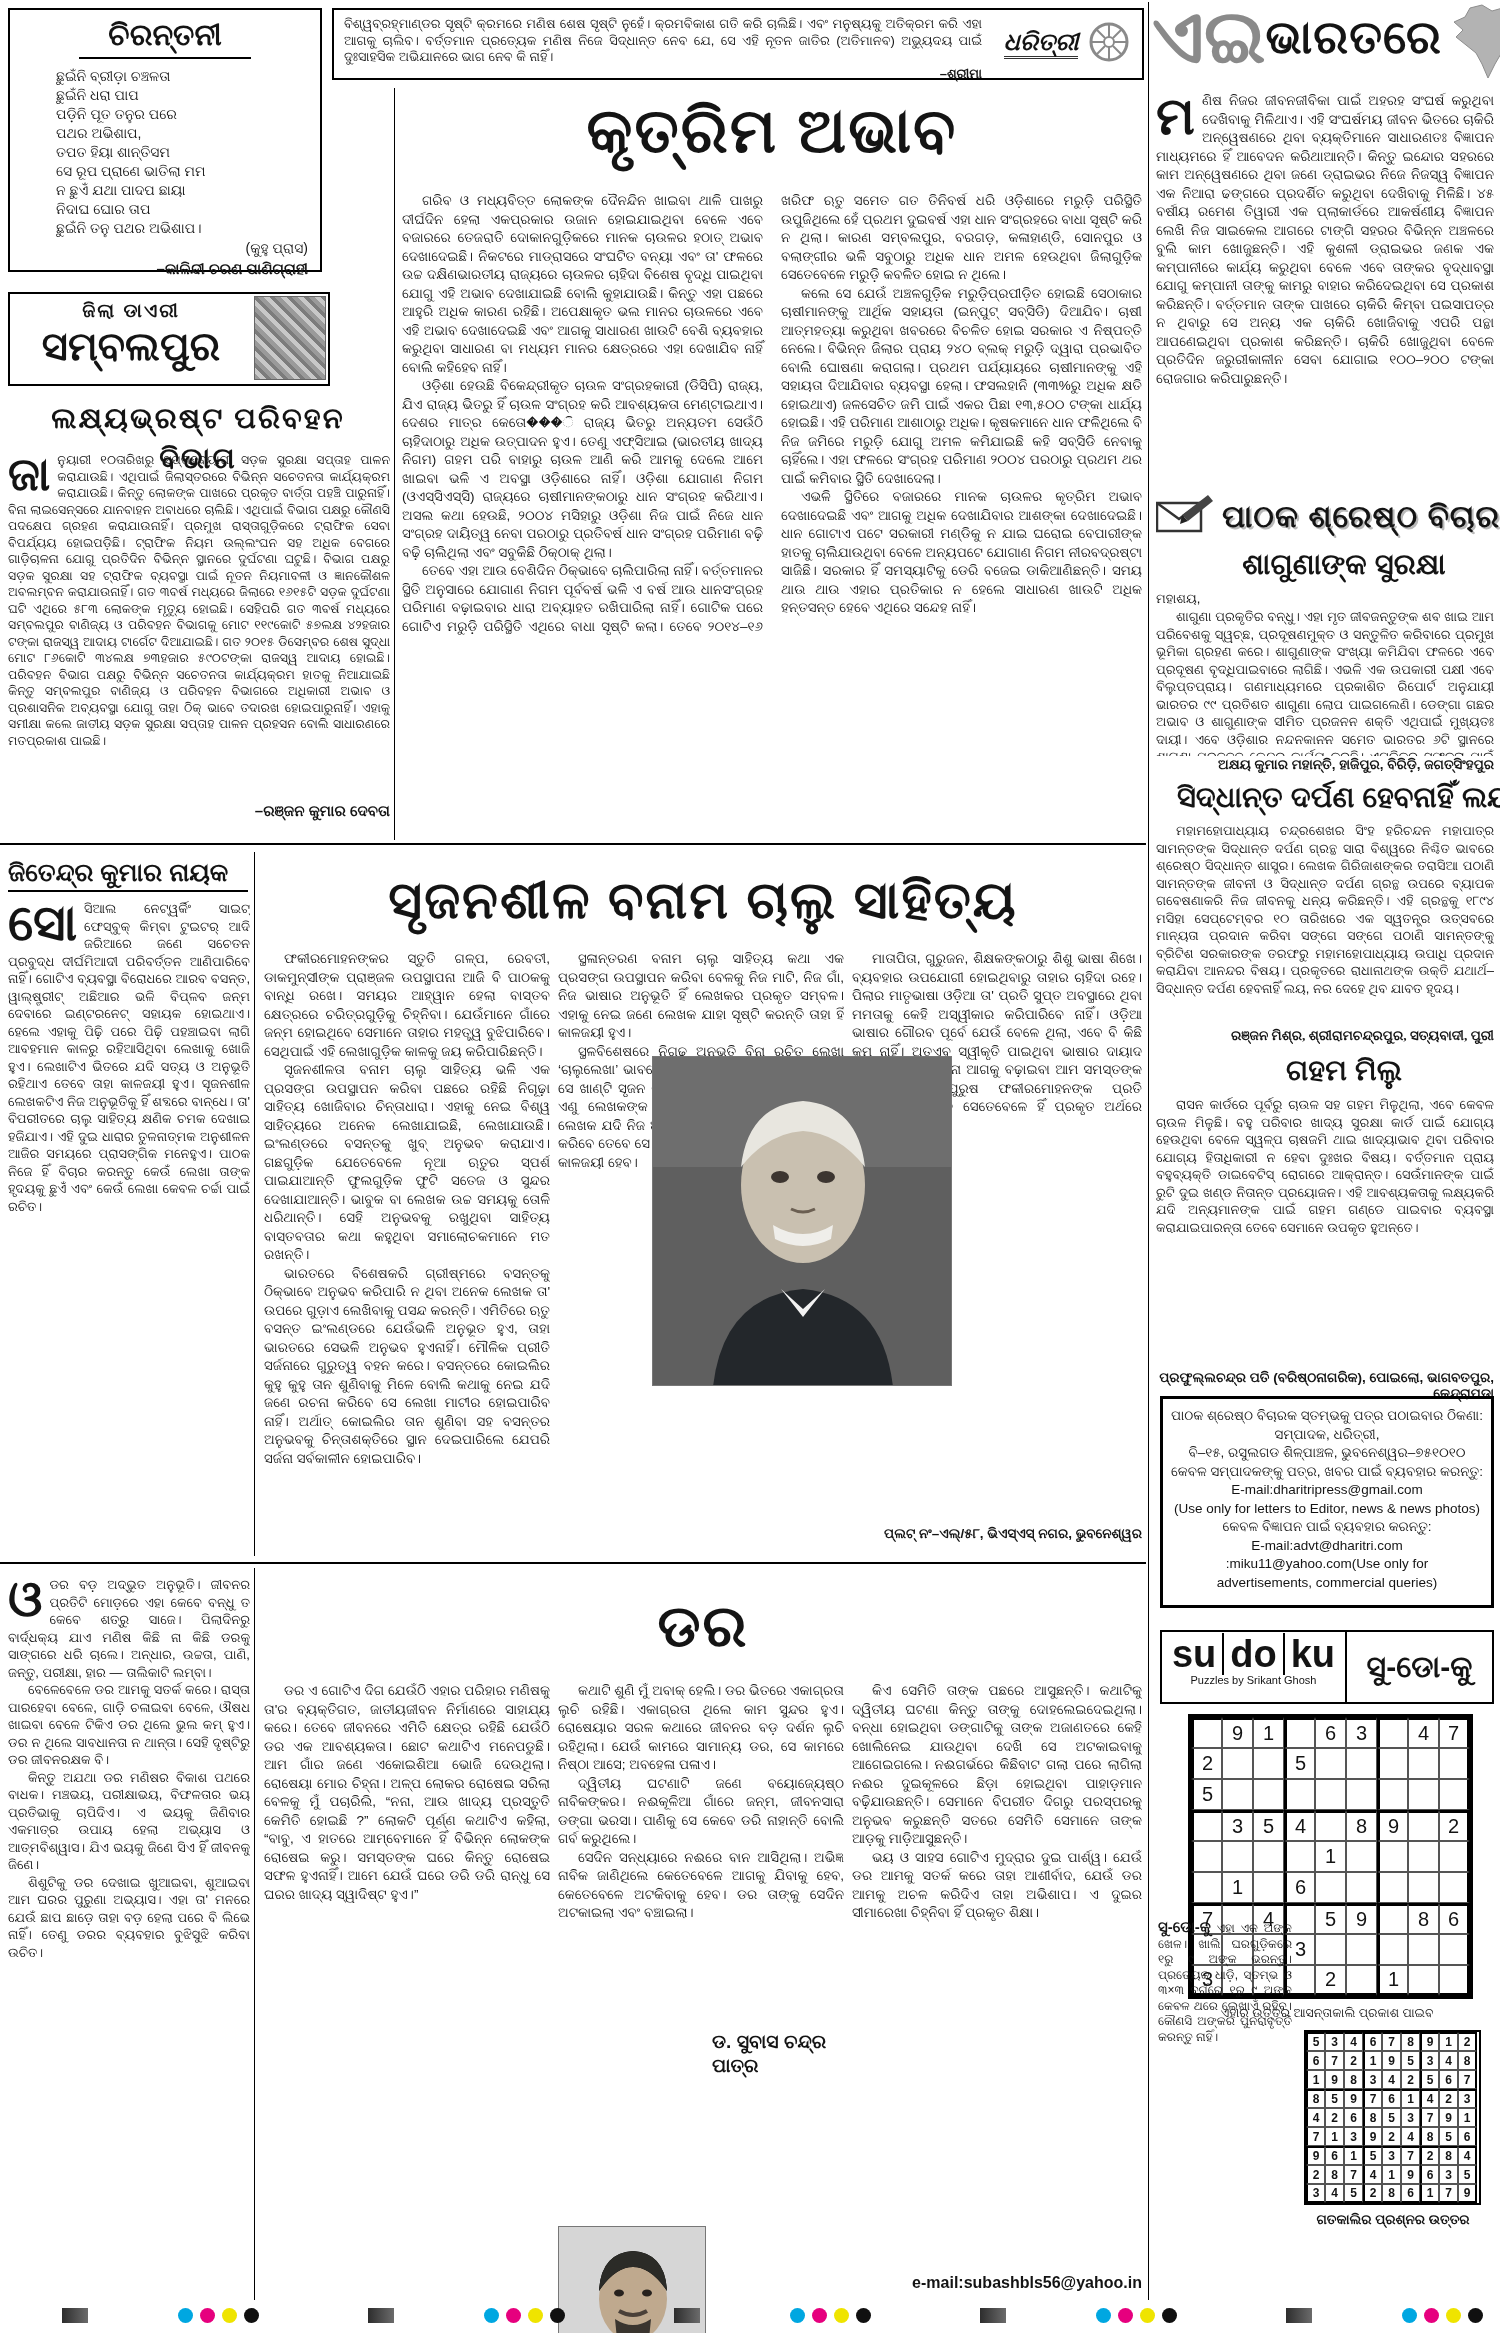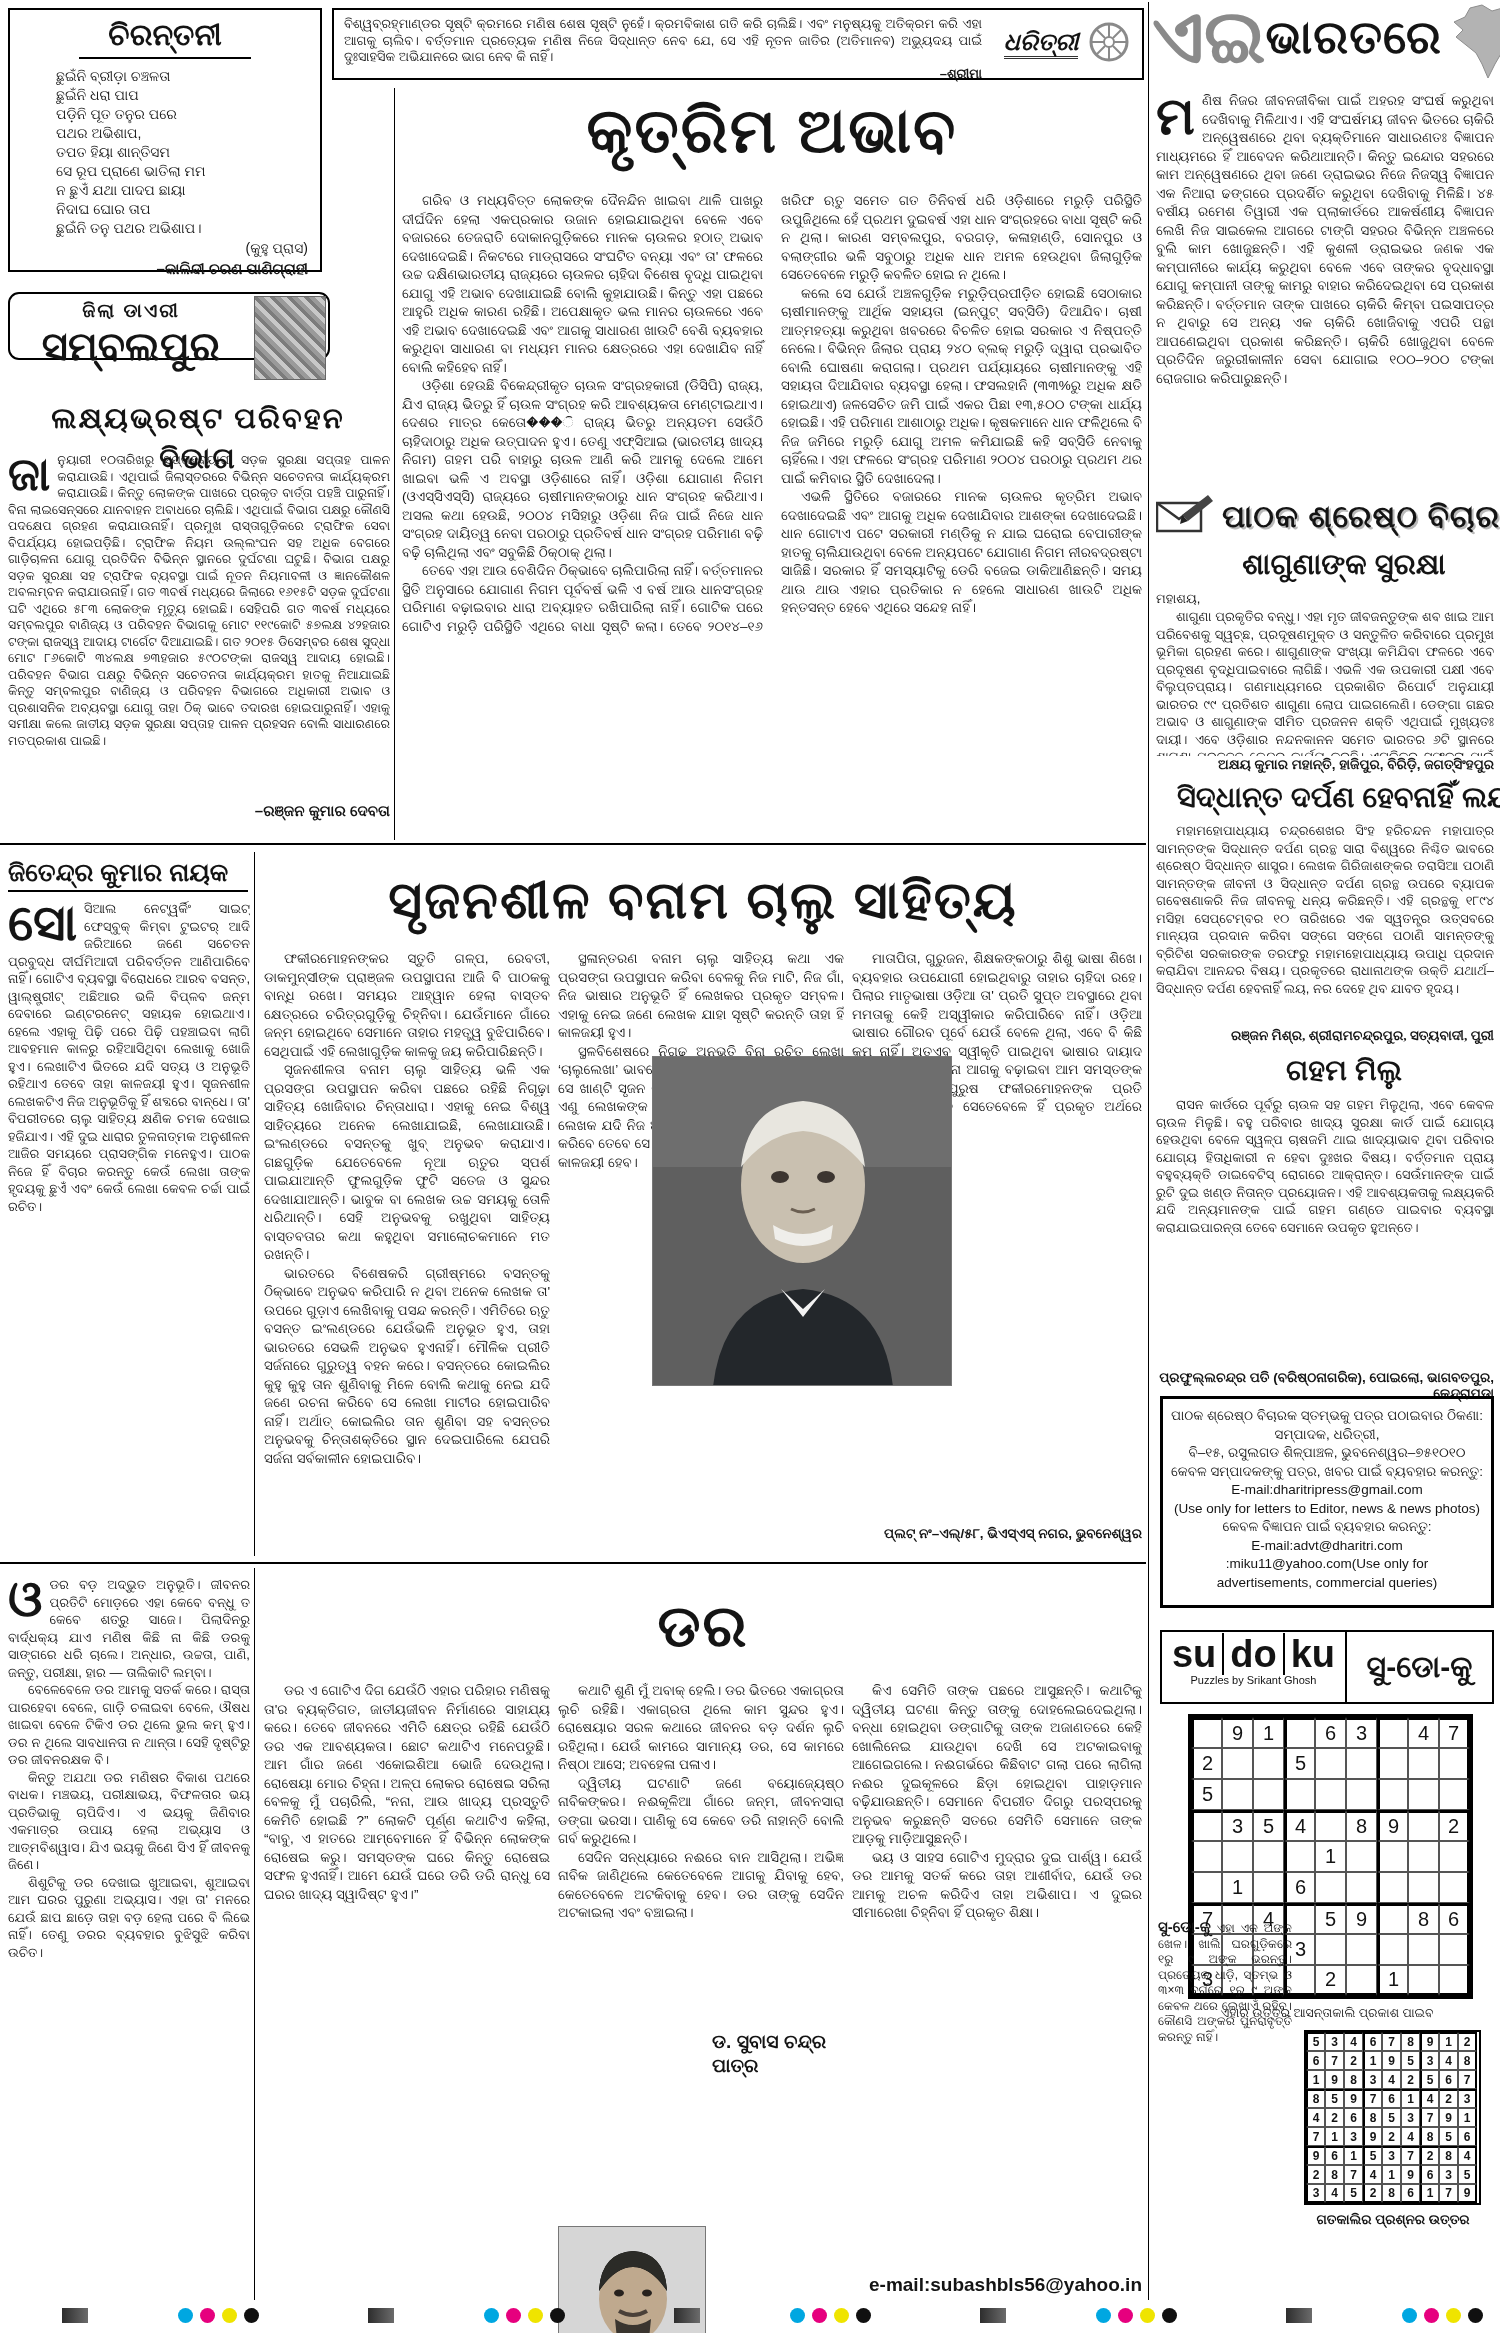--- a/index.html
+++ b/index.html
@@ -84,21 +84,21 @@
   .sd-grid.mini .sd-cell.bl { border-left:2px solid #000; } .sd-grid.mini .sd-cell.bt { border-top:2px solid #000; }
   .sd-grid.mini .sd-cell.brr { border-right:2px solid #000; } .sd-grid.mini .sd-cell.bbb { border-bottom:2px solid #000; }
   .sud-note { font-size:12.5px; text-align:center; }
   .sud-rules { font-size:12px; line-height:15.5px; text-align:justify; }
   .sud-rules .rt { font-weight:bold; font-size:15px; }
 
   .photo-frame { border:1px solid #777; background:#6e6e6e; position:relative; overflow:hidden; }
   .caption-box { border:1px solid #000; background:#fff; display:flex; align-items:center; justify-content:center;
                  font-size:21px; font-weight:bold; }
   .author-name { font-size:19px; font-weight:bold; line-height:24px; background:#fff; }
-  .email-line { font-size:19px; font-weight:bold;text-align:right; }
+  .email-line { font-size:16px; font-weight:bold;text-align:right; }
 
   .marks { position:absolute; left:0; top:2304px; width:1500px; height:26px; }
   .mark-square { position:absolute; width:26px; height:15px; top:4px;
                  background:linear-gradient(90deg,#2d2d2d,#6b6b6b); }
   .mark-dot { position:absolute; width:15px; height:15px; border-radius:50%; top:4px; }
 </style>
 </head>
 <body>
 
 <div class="sheet">
@@ -393,21 +393,21 @@
         <p class="para">ଗରିବ ଓ ମଧ୍ୟବିତ୍ତ ଲୋକଙ୍କ ଦୈନନ୍ଦିନ ଖାଇବା ଥାଳି ପାଖରୁ ଦୀର୍ଘଦିନ ହେଲା ଏକପ୍ରକାର ଉଜାନ ହୋଇଯାଇଥିବା ବେଳେ ଏବେ ବଜାରରେ ତେଜରାତି ଦୋକାନଗୁଡ଼ିକରେ ମାନକ ଚାଉଳର ହଠାତ୍ ଅଭାବ ଦେଖାଦେଇଛି। ନିକଟରେ ମାଡ୍ରାସରେ ସଂଘଟିତ ବନ୍ୟା ଏବଂ ତା' ଫଳରେ ଉଚ୍ଚ ଦକ୍ଷିଣଭାରତୀୟ ରାଜ୍ୟରେ ଚାଉଳର ଚାହିଦା ବିଶେଷ ବୃଦ୍ଧି ପାଇଥିବା ଯୋଗୁ ଏହି ଅଭାବ ଦେଖାଯାଇଛି ବୋଲି କୁହାଯାଉଛି। କିନ୍ତୁ ଏହା ପଛରେ ଆହୁରି ଅଧିକ କାରଣ ରହିଛି। ଅପେକ୍ଷାକୃତ ଭଲ ମାନର ଚାଉଳରେ ଏବେ ଏହି ଅଭାବ ଦେଖାଦେଇଛି ଏବଂ ଆଗକୁ ସାଧାରଣ ଖାଉଟି ବେଶି ବ୍ୟବହାର କରୁଥିବା ସାଧାରଣ ବା ମଧ୍ୟମ ମାନର କ୍ଷେତ୍ରରେ ଏହା ଦେଖାଯିବ ନାହିଁ ବୋଲି କହିହେବ ନାହିଁ।</p>
         <p class="para">ଓଡ଼ିଶା ହେଉଛି ବିକେନ୍ଦ୍ରୀକୃତ ଚାଉଳ ସଂଗ୍ରହକାରୀ (ଡିସିପି) ରାଜ୍ୟ, ଯିଏ ରାଜ୍ୟ ଭିତରୁ ହିଁ ଚାଉଳ ସଂଗ୍ରହ କରି ଆବଶ୍ୟକତା ମେଣ୍ଟାଇଥାଏ। ଦେଶର ମାତ୍ର କେତୋ���ି ରାଜ୍ୟ ଭିତରୁ ଅନ୍ୟତମ ସେଉଁଠି ଚାହିଦାଠାରୁ ଅଧିକ ଉତ୍ପାଦନ ହୁଏ। ତେଣୁ ଏଫ୍‌ସିଆଇ (ଭାରତୀୟ ଖାଦ୍ୟ ନିଗମ) ଗହମ ପରି ବାହାରୁ ଚାଉଳ ଆଣି କରି ଆମକୁ ଦେଲେ ଆମେ ଖାଇବା ଭଳି ଏ ଅବସ୍ଥା ଓଡ଼ିଶାରେ ନାହିଁ। ଓଡ଼ିଶା ଯୋଗାଣ ନିଗମ (ଓଏସ୍‌ସିଏସ୍‌ସି) ରାଜ୍ୟରେ ଚାଷୀମାନଙ୍କଠାରୁ ଧାନ ସଂଗ୍ରହ କରିଥାଏ। ଅସଲ କଥା ହେଉଛି, ୨୦୦୪ ମସିହାରୁ ଓଡ଼ିଶା ନିଜ ପାଇଁ ନିଜେ ଧାନ ସଂଗ୍ରହ ଦାୟିତ୍ୱ ନେବା ପରଠାରୁ ପ୍ରତିବର୍ଷ ଧାନ ସଂଗ୍ରହ ପରିମାଣ ବଢ଼ି ବଢ଼ି ଚାଲିଥିଲା ଏବଂ ସବୁକିଛି ଠିକ୍‌ଠାକ୍ ଥିଲା।</p>
         <p class="para">ତେବେ ଏହା ଆଉ ବେଶିଦିନ ଠିକ୍‌ଭାବେ ଚାଲିପାରିଲା ନାହିଁ। ବର୍ତ୍ତମାନର ସ୍ଥିତି ଅନୁସାରେ ଯୋଗାଣ ନିଗମ ପୂର୍ବବର୍ଷ ଭଳି ଏ ବର୍ଷ ଆଉ ଧାନସଂଗ୍ରହ ପରିମାଣ ବଢ଼ାଇବାର ଧାରା ଅବ୍ୟାହତ ରଖିପାରିଲା ନାହିଁ। ଗୋଟିକ ପରେ ଗୋଟିଏ ମରୁଡ଼ି ପରିସ୍ଥିତି ଏଥିରେ ବାଧା ସୃଷ୍ଟି କଲା। ତେବେ ୨୦୧୪–୧୬ ଖରିଫ ଋତୁ ସମେତ ଗତ ତିନିବର୍ଷ ଧରି ଓଡ଼ିଶାରେ ମରୁଡ଼ି ପରିସ୍ଥିତି ଉପୁଜିଥିଲେ ହେଁ ପ୍ରଥମ ଦୁଇବର୍ଷ ଏହା ଧାନ ସଂଗ୍ରହରେ ବାଧା ସୃଷ୍ଟି କରି ନ ଥିଲା। କାରଣ ସମ୍ବଲପୁର, ବରଗଡ଼, କଳାହାଣ୍ଡି, ସୋନପୁର ଓ ବଲାଙ୍ଗୀର ଭଳି ସବୁଠାରୁ ଅଧିକ ଧାନ ଅମଳ ହେଉଥିବା ଜିଲାଗୁଡ଼ିକ ସେତେବେଳେ ମରୁଡ଼ି କବଳିତ ହୋଇ ନ ଥିଲେ।</p>
       </div>
     <div>
         <p class="para">କଲେ ସେ ଯେଉଁ ଅଞ୍ଚଳଗୁଡ଼ିକ ମରୁଡ଼ିପ୍ରପୀଡ଼ିତ ହୋଇଛି ସେଠାକାର ଚାଷୀମାନଙ୍କୁ ଆର୍ଥିକ ସହାୟତା (ଇନ୍‌ପୁଟ୍ ସବ୍‌ସିଡି) ଦିଆଯିବ। ଚାଷୀ ଆତ୍ମହତ୍ୟା କରୁଥିବା ଖବରରେ ବିଚଳିତ ହୋଇ ସରକାର ଏ ନିଷ୍ପତ୍ତି ନେଲେ। ବିଭିନ୍ନ ଜିଲାର ପ୍ରାୟ ୨୪୦ ବ୍ଲକ୍ ମରୁଡ଼ି ଦ୍ୱାରା ପ୍ରଭାବିତ ବୋଲି ଘୋଷଣା କରାଗଲା। ପ୍ରଥମ ପର୍ଯ୍ୟାୟରେ ଚାଷୀମାନଙ୍କୁ ଏହି ସହାୟତା ଦିଆଯିବାର ବ୍ୟବସ୍ଥା ହେଲା। ଫସଲହାନି (୩୩%ରୁ ଅଧିକ କ୍ଷତି ହୋଇଥାଏ) ଜଳସେଚିତ ଜମି ପାଇଁ ଏକର ପିଛା ୧୩,୫୦୦ ଟଙ୍କା ଧାର୍ଯ୍ୟ ହୋଇଛି। ଏହି ପରିମାଣ ଆଶାଠାରୁ ଅଧିକ। କୃଷକମାନେ ଧାନ ଫଳିଥିଲେ ବି ନିଜ ଜମିରେ ମରୁଡ଼ି ଯୋଗୁ ଅମଳ କମିଯାଇଛି କହି ସବ୍‌ସିଡି ନେବାକୁ ଚାହିଁଲେ। ଏହା ଫଳରେ ସଂଗ୍ରହ ପରିମାଣ ୨୦୦୪ ପରଠାରୁ ପ୍ରଥମ ଥର ପାଇଁ କମିବାର ସ୍ଥିତି ଦେଖାଦେଲା।</p>
         <p class="para">ଏଭଳି ସ୍ଥିତିରେ ବଜାରରେ ମାନକ ଚାଉଳର କୃତ୍ରିମ ଅଭାବ ଦେଖାଦେଇଛି ଏବଂ ଆଗକୁ ଅଧିକ ଦେଖାଯିବାର ଆଶଙ୍କା ଦେଖାଦେଇଛି। ଧାନ ଗୋଟାଏ ପଟେ ସରକାରୀ ମଣ୍ଡିକୁ ନ ଯାଇ ଘରୋଇ ବେପାରୀଙ୍କ ହାତକୁ ଚାଲିଯାଉଥିବା ବେଳେ ଅନ୍ୟପଟେ ଯୋଗାଣ ନିଗମ ନୀରବଦ୍ରଷ୍ଟା ସାଜିଛି। ସରକାର ହିଁ ସମସ୍ୟାଟିକୁ ଡେରି ବଜେଇ ଡାକିଆଣିଛନ୍ତି। ସମୟ ଥାଉ ଥାଉ ଏହାର ପ୍ରତିକାର ନ ହେଲେ ସାଧାରଣ ଖାଉଟି ଅଧିକ ହନ୍ତସନ୍ତ ହେବେ ଏଥିରେ ସନ୍ଦେହ ନାହିଁ।</p>
       </div>
   </div>
 
-  <div class="abs diary-box" style="left:8px;top:292px;width:322px;height:68px;border-radius:11px;">
+  <div class="abs diary-box" style="left:8px;top:292px;width:322px;height:94px;">
     <div class="diary-left">
       <div class="diary-kicker">ଜିଲା ଡାଏରୀ</div>
       <div class="diary-place">ସମ୍ବଲପୁର</div>
     </div>
     <div class="diary-img"></div>
   </div>
   <div class="abs big-headline h30" style="left:8px;top:398px;width:380px;">ଲକ୍ଷ୍ୟଭ୍ରଷ୍ଟ ପରିବହନ ବିଭାଗ</div>
   <div class="abs just body125 clip" style="left:8px;top:452px;width:382px;height:348px;">
     <span class="dropcap">ଜା</span><span>ନୁୟାରୀ ୧୦ତାରିଖରୁ ସପ୍ତାହବ୍ୟାପୀ ସଡ଼କ ସୁରକ୍ଷା ସପ୍ତାହ ପାଳନ କରାଯାଉଛି। ଏଥିପାଇଁ ଜିଲାସ୍ତରରେ ବିଭିନ୍ନ ସଚେତନତା କାର୍ଯ୍ୟକ୍ରମ କରାଯାଉଛି। କିନ୍ତୁ ଲୋକଙ୍କ ପାଖରେ ପ୍ରକୃତ ବାର୍ତ୍ତା ପହଞ୍ଚି ପାରୁନାହିଁ। ବିନା ଲାଇସେନ୍ସରେ ଯାନବାହନ ଅବାଧରେ ଚାଲିଛି। ଏଥିପାଇଁ ବିଭାଗ ପକ୍ଷରୁ କୌଣସି ପଦକ୍ଷେପ ଗ୍ରହଣ କରାଯାଉନାହିଁ। ପ୍ରମୁଖ ରାସ୍ତାଗୁଡ଼ିକରେ ଟ୍ରାଫିକ ସେବା ବିପର୍ଯ୍ୟୟ ହୋଇପଡ଼ିଛି। ଟ୍ରାଫିକ ନିୟମ ଉଲ୍ଲଂଘନ ସହ ଅଧିକ ବେଗରେ ଗାଡ଼ିଚାଳନା ଯୋଗୁ ପ୍ରତିଦିନ ବିଭିନ୍ନ ସ୍ଥାନରେ ଦୁର୍ଘଟଣା ଘଟୁଛି। ବିଭାଗ ପକ୍ଷରୁ ସଡ଼କ ସୁରକ୍ଷା ସହ ଟ୍ରାଫିକ ବ୍ୟବସ୍ଥା ପାଇଁ ନୂତନ ନିୟମାବଳୀ ଓ ଜ୍ଞାନକୌଶଳ ଅବଲମ୍ବନ କରାଯାଉନାହିଁ। ଗତ ୩ବର୍ଷ ମଧ୍ୟରେ ଜିଲାରେ ୧୬୧୫ଟି ସଡ଼କ ଦୁର୍ଘଟଣା ଘଟି ଏଥିରେ ୫୮୩ ଲୋକଙ୍କ ମୃତ୍ୟୁ ହୋଇଛି। ସେହିପରି ଗତ ୩ବର୍ଷ ମଧ୍ୟରେ ସମ୍ବଲପୁର ବାଣିଜ୍ୟ ଓ ପରିବହନ ବିଭାଗକୁ ମୋଟ ୧୧୯କୋଟି ୫୭ଲକ୍ଷ ୪୨ହଜାର ଟଙ୍କା ରାଜସ୍ୱ ଆଦାୟ ଟାର୍ଗେଟ ଦିଆଯାଇଛି। ଗତ ୨୦୧୫ ଡିସେମ୍ବର ଶେଷ ସୁଦ୍ଧା ମୋଟ ୮୬କୋଟି ୩୪ଲକ୍ଷ ୭୩ହଜାର ୫୯୦ଟଙ୍କା ରାଜସ୍ୱ ଆଦାୟ ହୋଇଛି। ପରିବହନ ବିଭାଗ ପକ୍ଷରୁ ବିଭିନ୍ନ ସଚେତନତା କାର୍ଯ୍ୟକ୍ରମ ହାତକୁ ନିଆଯାଇଛି କିନ୍ତୁ ସମ୍ବଲପୁର ବାଣିଜ୍ୟ ଓ ପରିବହନ ବିଭାଗରେ ଅଧିକାରୀ ଅଭାବ ଓ ପ୍ରଶାସନିକ ଅବ୍ୟବସ୍ଥା ଯୋଗୁ ତାହା ଠିକ୍ ଭାବେ ତଦାରଖ ହୋଇପାରୁନାହିଁ। ଏହାକୁ ସମୀକ୍ଷା କଲେ ଜାତୀୟ ସଡ଼କ ସୁରକ୍ଷା ସପ୍ତାହ ପାଳନ ପ୍ରହସନ ବୋଲି ସାଧାରଣରେ ମତପ୍ରକାଶ ପାଇଛି।</span>
   </div>

